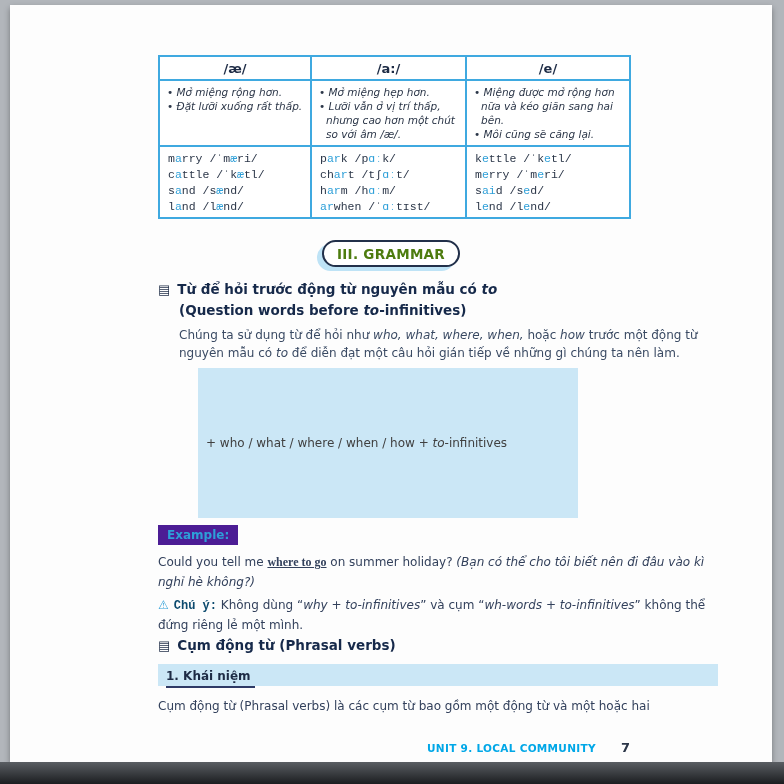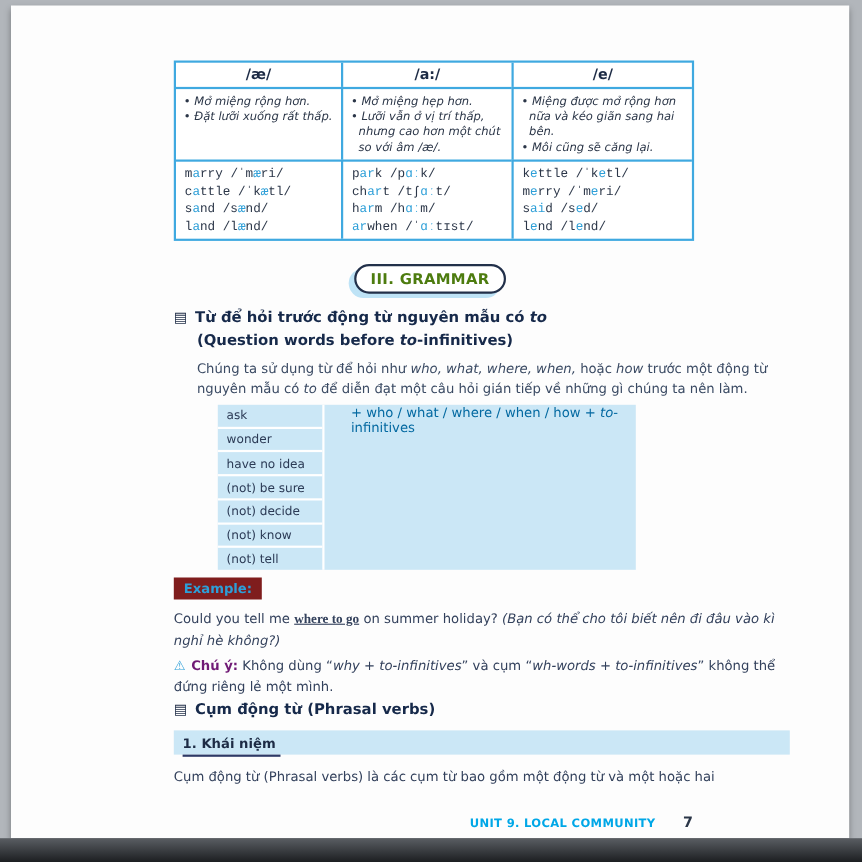--- a/index.html
+++ b/index.html
@@ -37,32 +37,32 @@
 
   .intro { position:absolute; left:179px; top:326px; width:541px; font-size:12px;
            line-height:18px; color:#3A4A63; }
 
   .gbox { position:absolute; left:198px; top:368px; width:380px; height:150px;
           background:#CBE7F6; display:flex; }
   .gbox .rows { width:97px; display:flex; flex-direction:column; border-right:2px solid #fff; }
   .gbox .rows > div { flex:1; display:flex; align-items:center; padding-left:8px;
           font-size:11px; color:#2B3A55; border-bottom:2px solid #fff; }
   .gbox .rows > div:last-child { border-bottom:none; }
-  .gbox .result { flex:1; display:flex; padding-left:24px;
-          font-size:12px; color:#0369a1; }
+  .gbox .result { flex:1; display:flex; align-items:center; padding-left:8px;
+          font-size:12px; color:#404040; }
 
-  .exlabel { position:absolute; left:158px; top:525px; background:#7f1d1d; color:#2D9FD8;
+  .exlabel { position:absolute; left:158px; top:525px; background:#4c1d95; color:#2D9FD8;
              font-weight:bold; font-size:12px; padding:3px 9px; }
   .sentence { position:absolute; left:158px; top:552px; width:562px; font-size:12px;
               line-height:20px; color:#33415C; }
   .sentence .key { font-weight:bold; text-decoration:underline;font-family:Liberation Serif, serif; }
   .note { position:absolute; left:158px; top:596px; width:562px; font-size:12px;
           line-height:19px; color:#33415C; }
   .note .warn { color:#2D9FD8; margin-right:5px; }
-  .note .nlabel { color:#701a75; font-weight:bold; }
+  .note .nlabel { color:#0c4a6e; font-weight:bold;font-family:Liberation Mono, monospace; }
 
   .kn-bar { position:absolute; left:158px; top:664px; width:560px; height:22px;
             background:#CBE7F6; padding-left:8px; line-height:21px; }
   .kn-text { display:inline-block; font-weight:bold; font-size:12px; color:#1D2B45;
              border-bottom:2.5px solid #2E3A66; padding:0 4px 0 0; height:22px; }
 
   .para2 { position:absolute; left:158px; top:699px; width:562px; font-size:12px; color:#33415C; }
 
   .footer { position:absolute; left:158px; top:737px; width:472px; text-align:right; }
   .funit { font-size:10.5px; letter-spacing:0.3px; color:#00A7E7; font-weight:bold; }
@@ -121,29 +121,20 @@
   </div>
   <div class="sect-sub" style="top:302px;">
     <span>(Question words before </span><i>to</i><span>-infinitives)</span>
   </div>
 
   <p class="intro">
     <span>Chúng ta sử dụng từ để hỏi như </span><i>who, what, where, when,</i><span> hoặc </span><i>how</i><span> trước một động từ nguyên mẫu có </span><i>to</i><span> để diễn đạt một câu hỏi gián tiếp về những gì chúng ta nên làm.</span>
   </p>
 
   <div class="gbox">
-    <div class="rows">
-      <div>ask</div>
-      <div>wonder</div>
-      <div>have no idea</div>
-      <div>(not) be sure</div>
-      <div>(not) decide</div>
-      <div>(not) know</div>
-      <div>(not) tell</div>
-    </div>
     <div class="result">
       <span><span>+ who / what / where / when / how + </span><i>to</i><span>-infinitives</span></span>
     </div>
   </div>
 
   <div class="exlabel">Example:</div>
 
   <p class="sentence">
     <span>Could you tell me </span><span class="key">where to go</span><span> on summer holiday? </span><i>(Bạn có thể cho tôi biết nên đi đâu vào kì nghỉ hè không?)</i>
   </p>

